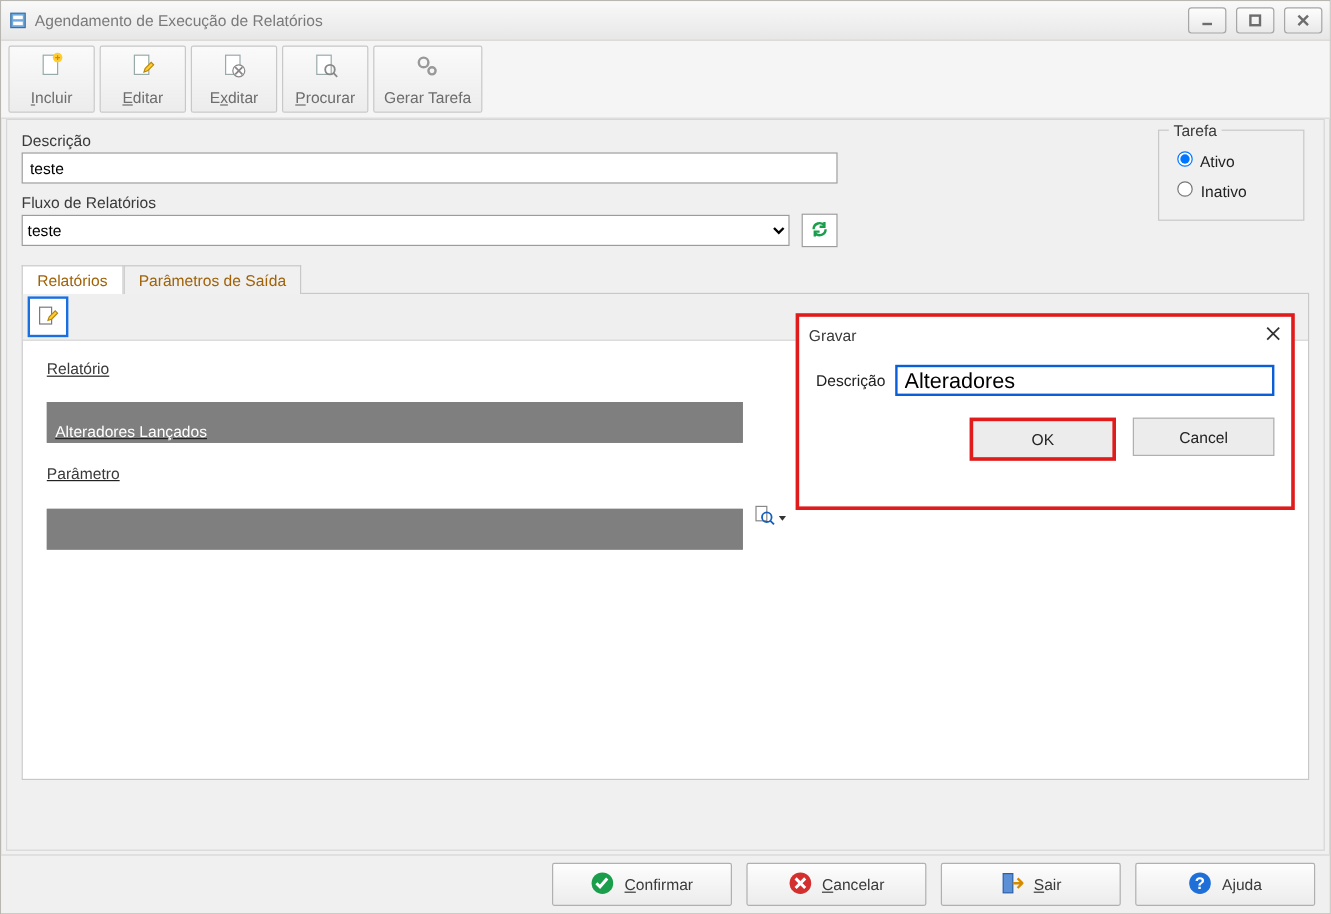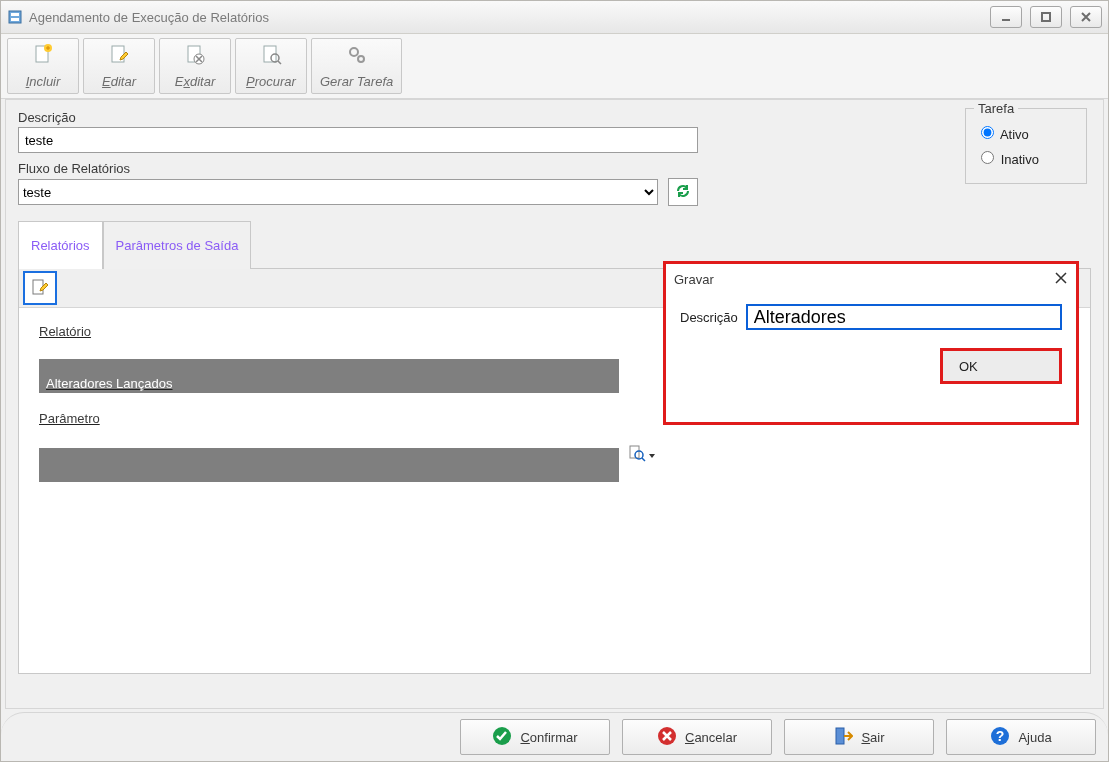--- a/index.html
+++ b/index.html
@@ -24,21 +24,21 @@
   }
   
   .toolbar {
     display:flex; gap:4px; padding:4px 6px; background:#f5f5f5;
     border-bottom:1px solid #d6d6d6;
   }
   .tool-btn {
     border:1px solid #c8c8c8; background:linear-gradient(#fafafa,#ececec);
     min-width:72px; height:56px; display:flex; flex-direction:column;
     align-items:center; gap:4px; color:#6d6d6d;
-    padding:4px 8px; box-sizing:border-box; border-radius:2px;font-style:italic;
+    padding:4px 8px; box-sizing:border-box; border-radius:2px;
   }
   .tool-btn .label u { text-decoration:underline; }
   
   .client { position:absolute; left:4px; right:4px; top:98px; bottom:52px;
     border:1px solid #d6d6d6; background:#f0f0f0; padding:10px 12px; box-sizing:border-box; }
   .field-label { color:#3a3a3a; margin-bottom:2px; }
   .text-input {
     width:100%; box-sizing:border-box; height:26px; padding:3px 6px;
     border:1px solid #9c9c9c; background:#fff; font-family:inherit; font-size:13px;
   }
@@ -54,22 +54,22 @@
     border:1px solid #c8c8c8; background:#f0f0f0; padding:8px 10px 10px 10px;
   }
   .status-group .legend {
     position:absolute; top:-8px; left:8px; background:#f0f0f0; padding:0 4px; color:#3a3a3a;
   }
   .status-group label { display:block; margin:6px 0; }
   
   .tabs { margin-top:14px; }
   .tab-strip { display:flex; }
   .tab {
-    padding:16px 12px; border:1px solid #c8c8c8; border-bottom:none;
-    background:#f0f0f0; color:#8b5cf6; position:relative; top:1px;
+    padding:4px 12px; border:1px solid #c8c8c8; border-bottom:none;
+    background:#f0f0f0; color:#a16207; position:relative; top:1px;
   }
   .tab.active { background:#ffffff; }
   .tab-body {
     border:1px solid #c8c8c8; background:#ffffff; height:406px; box-sizing:border-box;
   }
   .tab-toolbar {
     height:34px; display:flex; align-items:center; padding:2px 4px; gap:4px;
     border-bottom:1px solid #d6d6d6; background:#efefef;
   }
   .tab-tool-btn {
@@ -83,21 +83,21 @@
   }
   .param-row { display:flex; align-items:center; gap:6px; }
   .lookup-btn {
     width:32px; height:22px; display:flex; align-items:center; justify-content:center; gap:1px;
     border:none; background:transparent;
   }
   
   .bottom-bar {
     position:absolute; left:0; right:0; bottom:0; height:48px;
     display:flex; justify-content:flex-end; align-items:center; gap:12px; padding:0 12px;
-    background:#f0f0f0; border-top:1px solid #d6d6d6;border-radius:23px;
+    background:#f0f0f0; border-top:1px solid #d6d6d6;
   }
   .action-btn {
     height:34px; min-width:120px; border:1px solid #b0b0b0; background:linear-gradient(#fdfdfd,#ececec);
     display:flex; align-items:center; justify-content:center; gap:8px; padding:0 14px;
     color:#3a3a3a; border-radius:2px;
   }
   .action-btn .u { text-decoration:underline; }
   
   .modal {
     position:absolute; left:662px; top:260px; width:416px; height:164px;
@@ -109,21 +109,21 @@
     height:30px; padding:0 8px; color:#3a3a3a;
   }
   .modal-body { padding:10px 14px 0 14px; display:flex; align-items:center; gap:8px; }
   .modal-input {
     flex:1; height:26px; border:2px solid #0a5fd8; box-sizing:border-box; padding:2px 6px;
     font-family:inherit; font-size:18px;
   }
   .modal-buttons { display:flex; justify-content:flex-end; gap:14px; padding:18px 14px 0 0; }
   .modal-btn {
     height:30px; min-width:84px; border:1px solid #b0b0b0; background:#ececec;
-    display:flex; align-items:center; padding:0 16px;
+    display:flex; align-items:center; justify-content:center; padding:0 16px;
   }
   .modal-btn.ok { border:3px solid #e01b1b; background:#ececec; }
   
   .svg { display:block; }
 </style>
 </head>
 <body>
 
 <div class="window">
 
@@ -337,16 +337,19 @@
       </span>
     </div>
     <div class="modal-body">
       <span>Descrição</span>
       <input class="modal-input" value="Alteradores" style="">
     </div>
     <div class="modal-buttons">
       <div class="modal-btn ok">
         <span>OK</span>
       </div>
+      <div class="modal-btn">
+        <span>Cancel</span>
+      </div>
     </div>
   </div>
 
 </div>
 
 </body></html>

